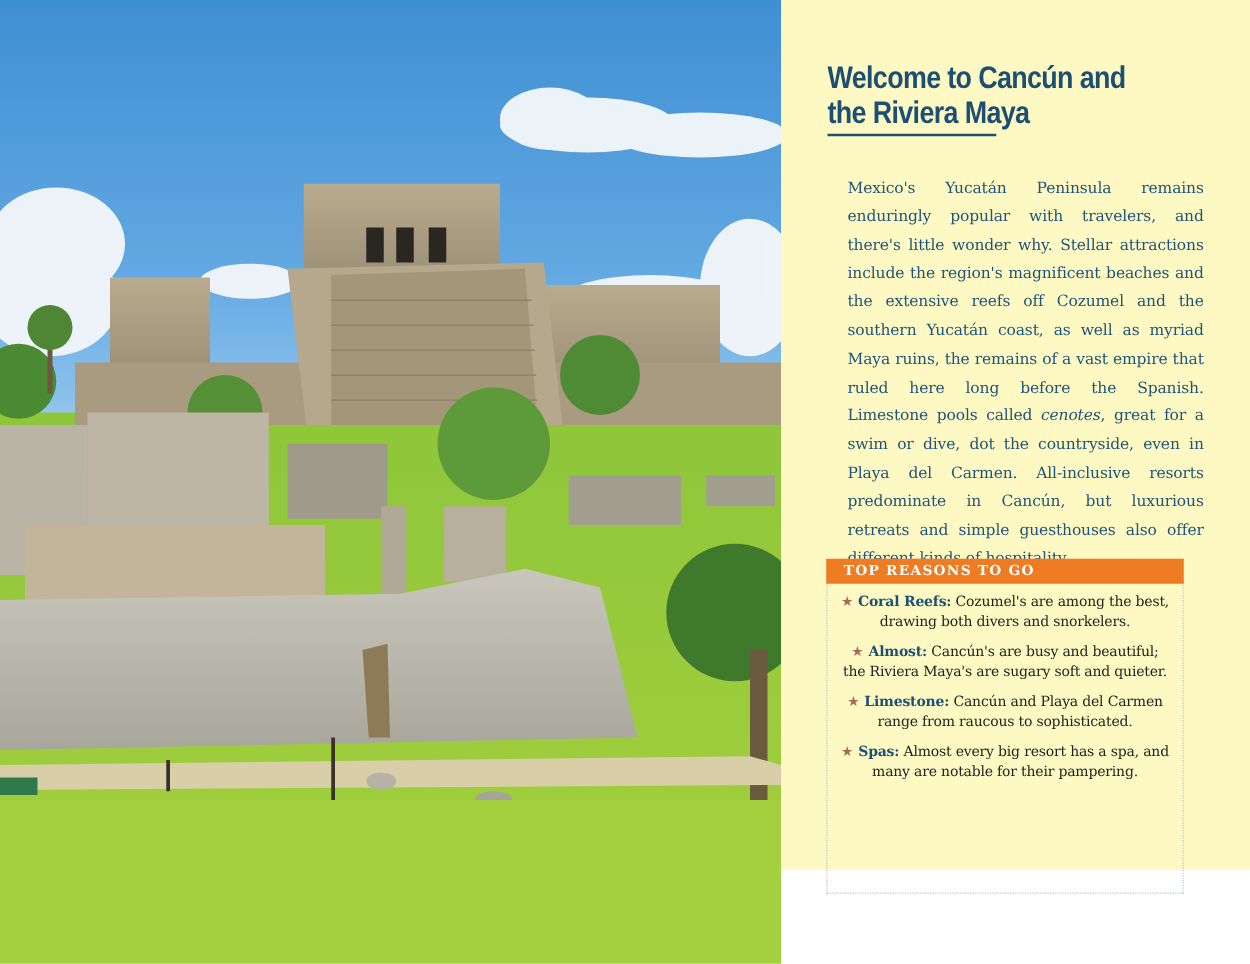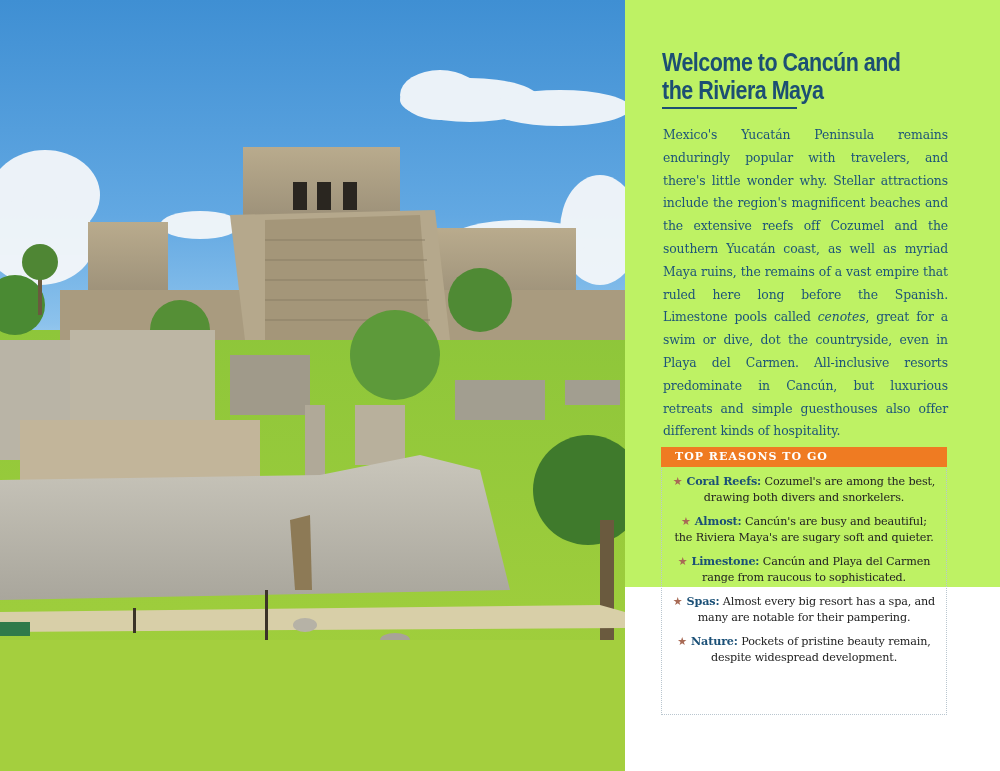--- a/index.html
+++ b/index.html
@@ -13,39 +13,39 @@
 
     
     .photo {
       position: relative; width: 625px; height: 771px; overflow: hidden;
       background: linear-gradient(180deg, #3f8fd3 0%, #62a8e2 28%, #8cc2ec 42%, #b6d8f1 48%);
     }
     .photo svg { position: absolute; left: 0; top: 0; }
 
     
     .page {
-      position: relative; width: 375px; height: 587px; background: #bef264;
+      position: relative; width: 375px; height: 696px; background: #fef9c3;
     }
     .title {
       position: absolute; left: 37px; top: 48px; width: 290px;
       font-family: "Liberation Sans", sans-serif; font-weight: 700;
       font-size: 25px; line-height: 28px; letter-spacing: -0.6px;
       color: #1c4f73;
       transform: scaleX(0.86); transform-origin: left top;
     }
     .title-line { display: block; }
     .title-rule {
       position: absolute; left: 37px; top: 107px; width: 135px; height: 2px;
       background: #1c4f73;
     }
     .intro {
       position: absolute; left: 37px; top: 123px; width: 285px;
       font-family: "DejaVu Serif", serif; font-size: 12.4px; line-height: 22.8px;
       color: #1d5479; text-align: justify; letter-spacing: -0.1px;
-      margin: 1px;
+      margin: 16px;
     }
     .intro em { font-style: italic; }
 
     .reasons {
       position: absolute; left: 36px; top: 447px; width: 286px; height: 268px;
       border: 1px dotted #b9c6cf; box-sizing: border-box;
     }
     .reasons-head {
       background: #ef7b22; color: #fff; height: 20px; margin: -1px -1px 0 -1px;
       font-family: "DejaVu Serif", serif; font-weight: 700; font-size: 11px;
@@ -157,17 +157,16 @@
 
     <p class="intro"><span>Mexico's Yucatán Peninsula remains enduringly popular with travelers, and there's little wonder why. Stellar attractions include the region's magnificent beaches and the extensive reefs off Cozumel and the southern Yucatán coast, as well as myriad Maya ruins, the remains of a vast empire that ruled here long before the Spanish. Limestone pools called </span><em>cenotes</em><span>, great for a swim or dive, dot the countryside, even in Playa del Carmen. All-inclusive resorts predominate in Cancún, but luxurious retreats and simple guesthouses also offer different kinds of hospitality.</span></p>
 
     <div class="reasons">
       <div class="reasons-head">TOP REASONS TO GO</div>
       <ul class="reasons-list">
         <li class="reason"><span class="star">★</span><span class="label">Coral Reefs:</span><span> Cozumel's are among the best, drawing both divers and snorkelers.</span></li>
         <li class="reason"><span class="star">★</span><span class="label">Almost:</span><span> Cancún's are busy and beautiful; the Riviera Maya's are sugary soft and quieter.</span></li>
         <li class="reason"><span class="star">★</span><span class="label">Limestone:</span><span> Cancún and Playa del Carmen range from raucous to sophisticated.</span></li>
         <li class="reason"><span class="star">★</span><span class="label">Spas:</span><span> Almost every big resort has a spa, and many are notable for their pampering.</span></li>
-        <li class="reason"><span class="star">★</span><span class="label">Nature:</span><span> Pockets of pristine beauty remain, despite widespread development.</span></li>
       </ul>
     </div>
   </div>
 </div>
 
 </body></html>

